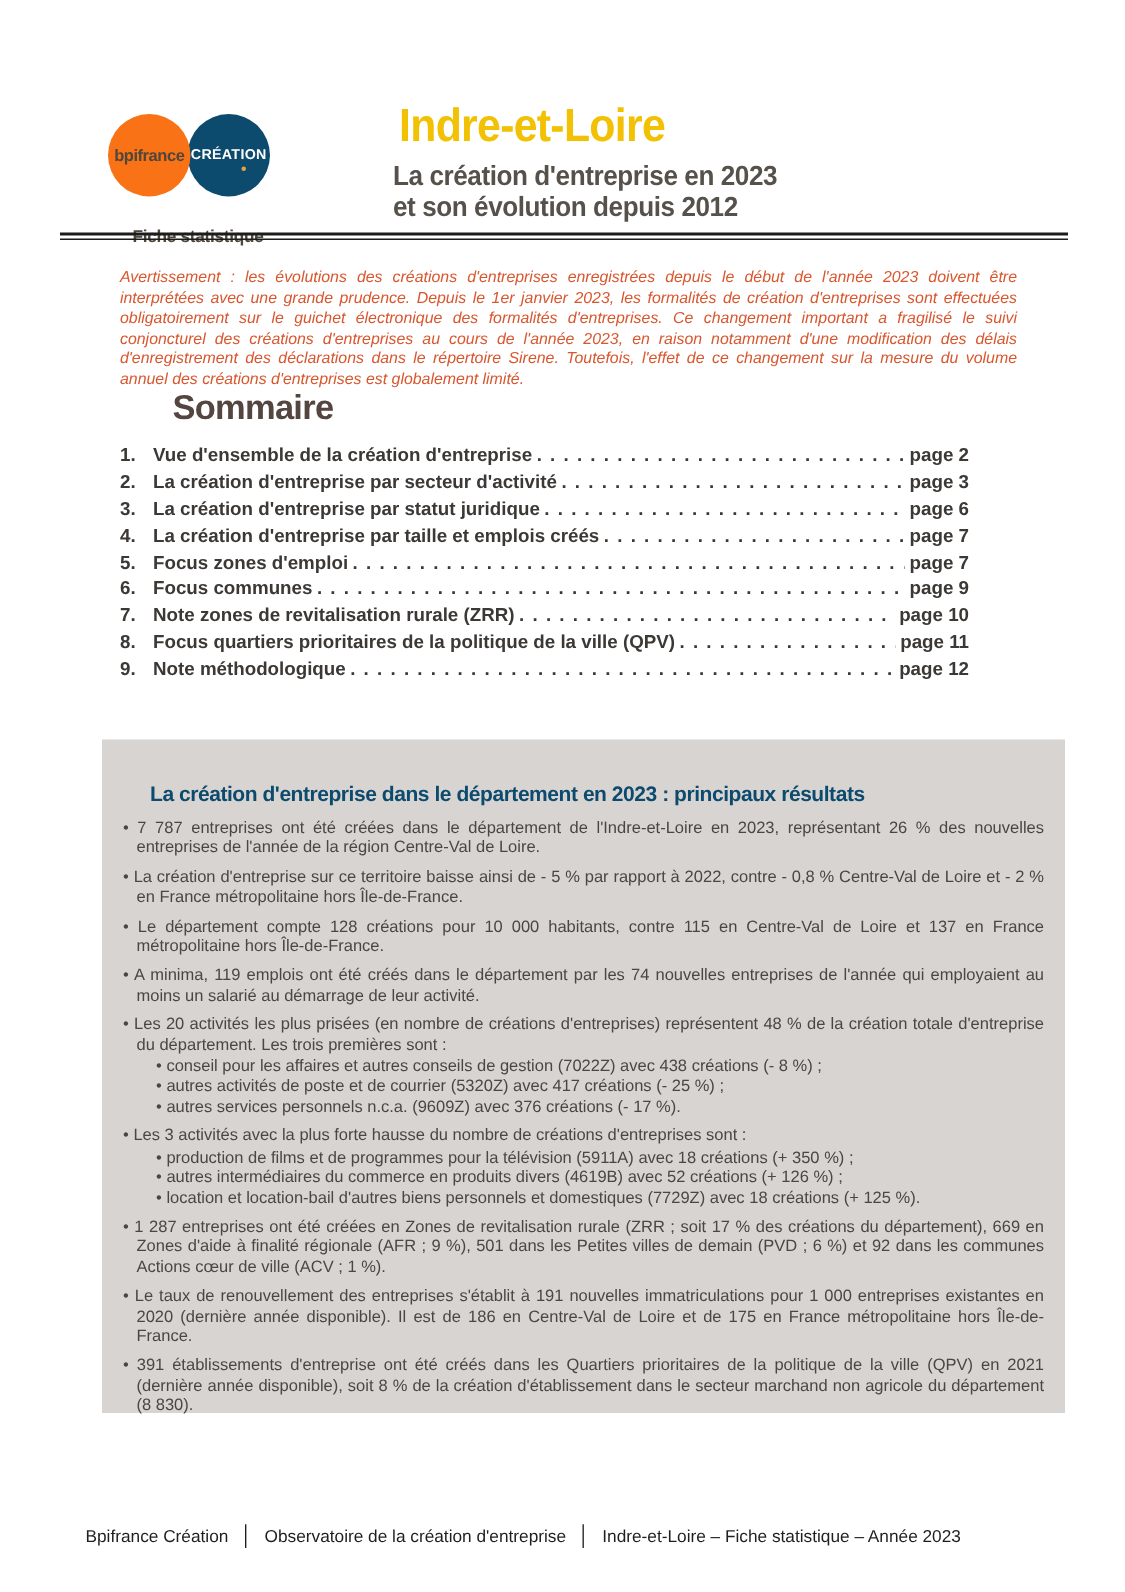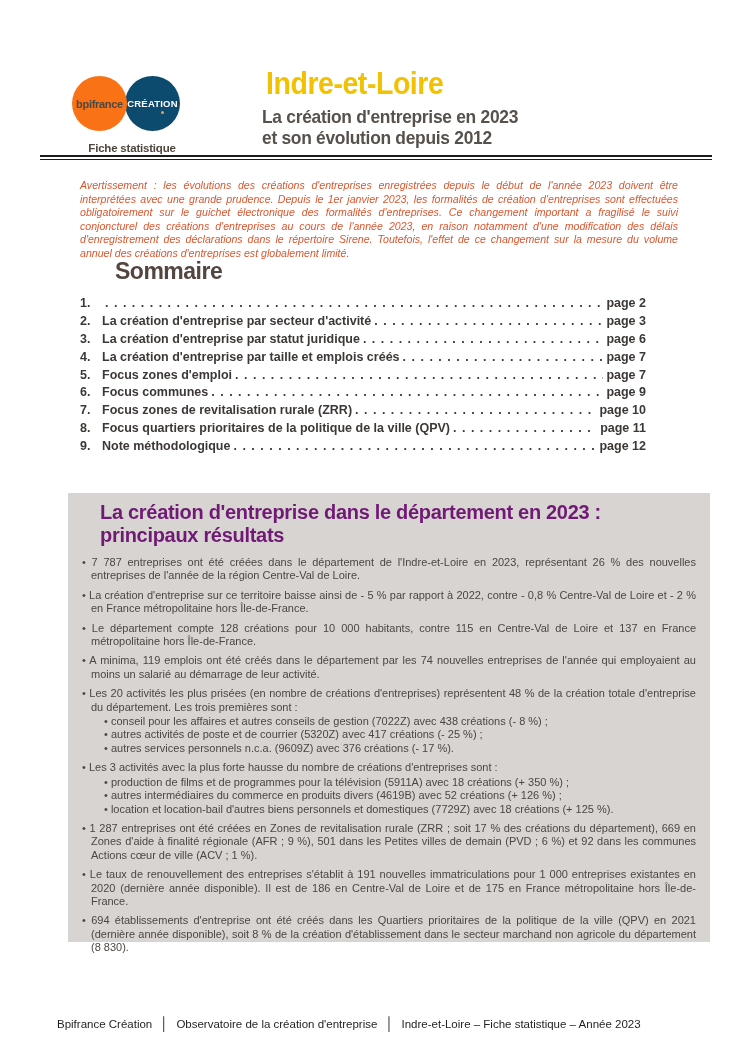--- a/index.html
+++ b/index.html
@@ -16,21 +16,21 @@
   .logo-block { position: absolute; left: 72px; top: 76px; width: 120px; }
   .logo-circles { display: flex; align-items: center; }
   .logo-circle {
     width: 55px; height: 55px; border-radius: 50%;
     display: flex; align-items: center; justify-content: center;
     font-weight: bold;
   }
   .logo-circle.yellow { background: #f97316; color: #4f463c; font-size: 11px; letter-spacing: -0.3px; z-index: 1; }
   .logo-circle.brown  { background: #0c4a6e; color: #ffffff; font-size: 9.5px; margin-left: -2px; position: relative; letter-spacing: 0.2px; }
   .creation-dot { position: absolute; left: 36px; bottom: 17px; width: 3px; height: 3px; background: #e8a33d; border-radius: 50%; }
-  .logo-tagline { margin-top: 11px; text-align: center; font-weight: bold; font-size: 11.5px; color: #4f463c; letter-spacing: -0.2px; }
+  .logo-tagline { margin-top: 21px; text-align: center; font-weight: bold; font-size: 11.5px; color: #4f463c; letter-spacing: -0.2px; }
 
   .title-block { position: absolute; left: 250px; top: 66px; width: 400px; }
   .doc-title {
     font-size: 31px; font-weight: bold; color: #f3c103;
     letter-spacing: -0.5px; transform: scaleX(0.92); transform-origin: 50% 0;
   }
   .doc-subtitle {
     margin-top: 4px; font-size: 18.5px; font-weight: bold; color: #57514c;
     line-height: 21px; letter-spacing: -0.3px; transform: scaleX(0.94); transform-origin: 50% 0;
   }
@@ -66,22 +66,22 @@
     letter-spacing: 1px;
   }
   .toc-page { flex: 0 0 auto; white-space: nowrap; }
 
   
   .results-box {
     position: absolute; left: 68px; top: 493px; width: 642px; height: 449px;
     background: #d8d4d1; padding: 8px 14px 12px 14px;
   }
   .results-heading {
-    margin-left: 18px; margin-top: 0;
-    font-size: 20px; font-weight: bold; color: #701a75; letter-spacing: -0.3px;
+    margin-left: 18px; margin-top: 20px;
+    font-size: 14px; font-weight: bold; color: #0c4a6e; letter-spacing: -0.3px;
   }
   .results-list { margin-top: 9px; }
   .bullet-item { margin-bottom: 6px; }
   .bullet-text {
     font-size: 11px; line-height: 13.4px; color: #4b4642;
     text-align: justify; padding-left: 9px; text-indent: -9px;
   }
   .bullet-text::before { content: "• "; }
   .sub-bullet-list { margin-top: 1px; }
   .sub-bullet {
@@ -122,20 +122,21 @@
 </div>
 
 <div class="double-rule"></div>
 
 <div class="warning">Avertissement : les évolutions des créations d'entreprises enregistrées depuis le début de l'année 2023 doivent être interprétées avec une grande prudence. Depuis le 1er janvier 2023, les formalités de création d'entreprises sont effectuées obligatoirement sur le guichet électronique des formalités d'entreprises. Ce changement important a fragilisé le suivi conjoncturel des créations d'entreprises au cours de l'année 2023, en raison notamment d'une modification des délais d'enregistrement des déclarations dans le répertoire Sirene. Toutefois, l'effet de ce changement sur la mesure du volume annuel des créations d'entreprises est globalement limité.</div>
 
 <div class="toc-heading">Sommaire</div>
 <div class="toc">
   <div class="toc-item">
     <span class="toc-num">1.</span>
+    <span class="toc-label">Vue d'ensemble de la création d'entreprise</span>
     <span class="toc-dots"></span>
     <span class="toc-page">page 2</span>
   </div>
 
   <div class="toc-item">
     <span class="toc-num">2.</span>
     <span class="toc-label">La création d'entreprise par secteur d'activité</span>
     <span class="toc-dots"></span>
     <span class="toc-page">page 3</span>
   </div>
@@ -163,21 +164,21 @@
 
   <div class="toc-item">
     <span class="toc-num">6.</span>
     <span class="toc-label">Focus communes</span>
     <span class="toc-dots"></span>
     <span class="toc-page">page 9</span>
   </div>
 
   <div class="toc-item">
     <span class="toc-num">7.</span>
-    <span class="toc-label">Focus zones de revitalisation rurale (ZRR)</span>
+    <span class="toc-label">Note zones de revitalisation rurale (ZRR)</span>
     <span class="toc-dots"></span>
     <span class="toc-page">page 10</span>
   </div>
 
   <div class="toc-item">
     <span class="toc-num">8.</span>
     <span class="toc-label">Focus quartiers prioritaires de la politique de la ville (QPV)</span>
     <span class="toc-dots"></span>
     <span class="toc-page">page 11</span>
   </div>
@@ -240,19 +241,19 @@
     <div class="bullet-text">1 287 entreprises ont été créées en Zones de revitalisation rurale (ZRR ; soit 17 % des créations du département), 669 en Zones d'aide à finalité régionale (AFR ; 9 %), 501 dans les Petites villes de demain (PVD ; 6 %) et 92 dans les communes Actions cœur de ville (ACV ; 1 %).</div>
 
   </div>
 
   <div class="bullet-item">
     <div class="bullet-text">Le taux de renouvellement des entreprises s'établit à 191 nouvelles immatriculations pour 1 000 entreprises existantes en 2020 (dernière année disponible). Il est de 186 en Centre-Val de Loire et de 175 en France métropolitaine hors Île-de-France.</div>
 
   </div>
 
   <div class="bullet-item">
-    <div class="bullet-text">694 établissements d'entreprise ont été créés dans les Quartiers prioritaires de la politique de la ville (QPV) en 2021 (dernière année disponible), soit 8 % de la création d'établissement dans le secteur marchand non agricole du département (8 830).</div>
+    <div class="bullet-text">391 établissements d'entreprise ont été créés dans les Quartiers prioritaires de la politique de la ville (QPV) en 2021 (dernière année disponible), soit 8 % de la création d'établissement dans le secteur marchand non agricole du département (8 830).</div>
 
   </div>
 </div>
 </div>
 
 <div class="footer"><span>Bpifrance Création</span><span class="footer-sep">│</span><span>Observatoire de la création d'entreprise</span><span class="footer-sep">│</span><span>Indre-et-Loire – Fiche statistique – Année 2023</span></div>
 
 </body></html>

